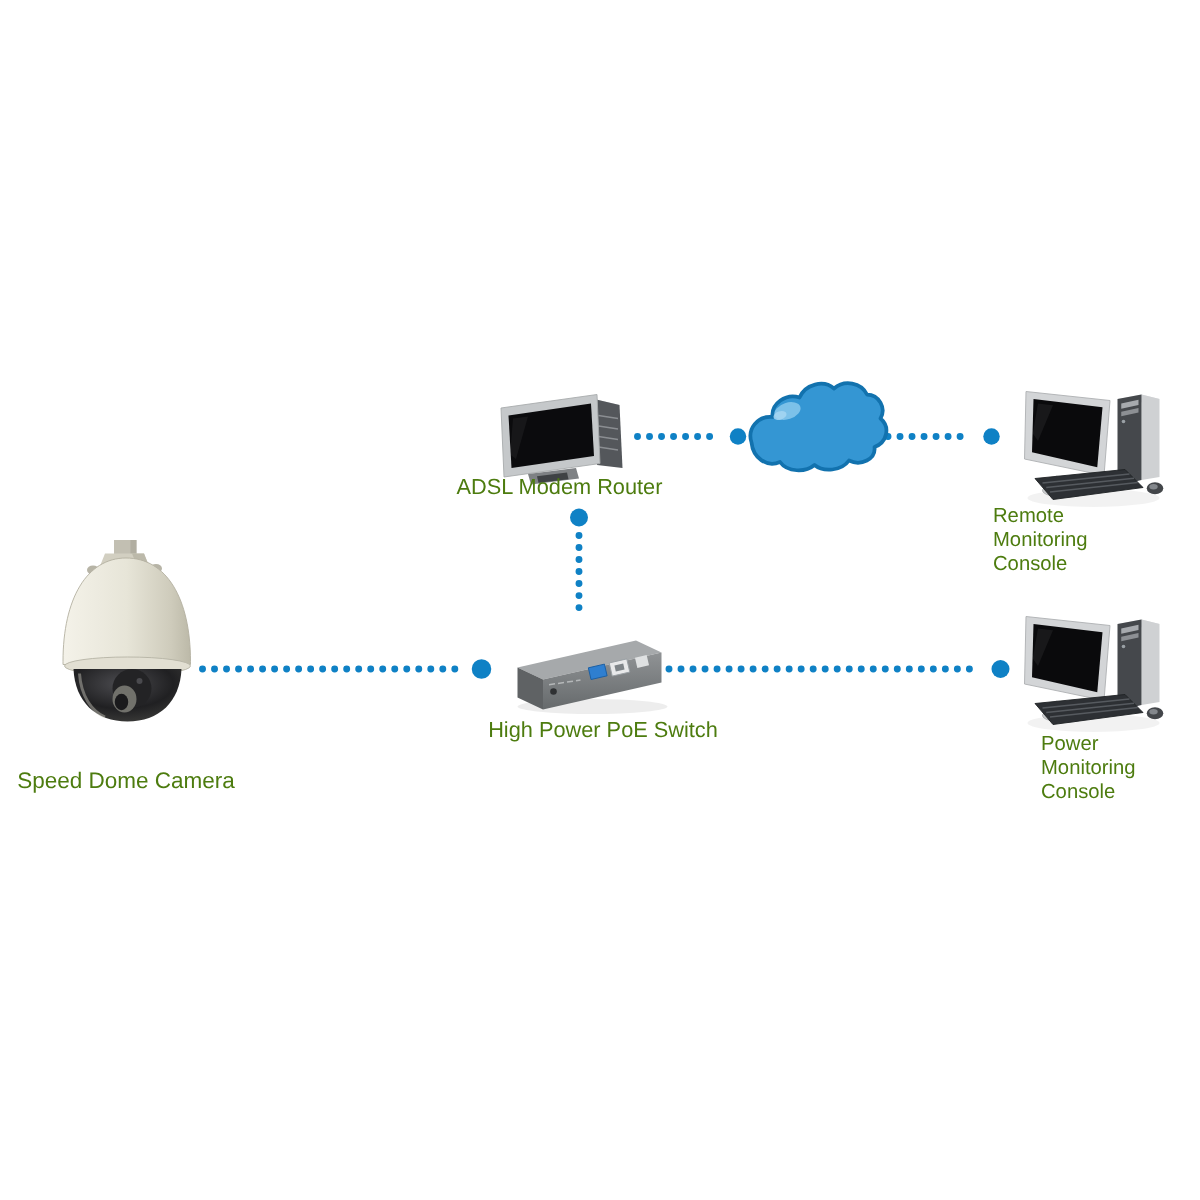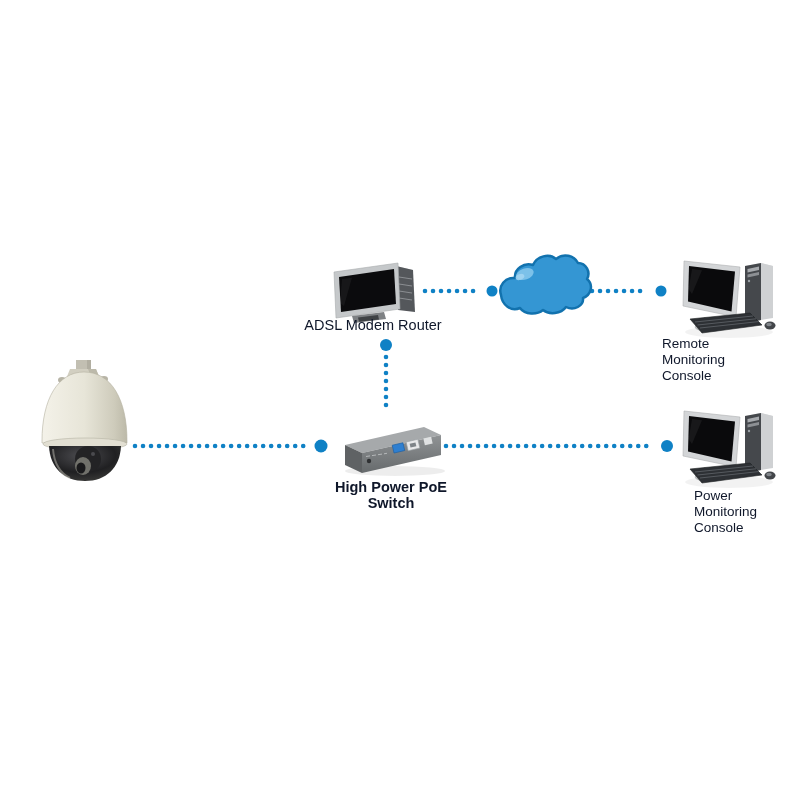--- a/index.html
+++ b/index.html
@@ -1,27 +1,27 @@
 <!DOCTYPE html>
 <html><head>
 <meta charset="utf-8">
 <style>
   html,body{margin:0;padding:0;background:#fff;}
   .canvas{
     position:relative;width:800px;height:800px;background:#ffffff;
     font-family:"Liberation Sans",sans-serif;overflow:hidden;
   }
   .diagram-svg{position:absolute;left:0;top:0;}
-  .label{position:absolute;color:#0f172a;}
+  .label{position:absolute;color:#4d7c0f;}
   .center{text-align:center;}
   .lbl-camera-model{left:4px;top:494px;width:160px;font-weight:bold;font-size:15px;}
   .lbl-camera-name{left:4px;top:512px;width:160px;font-size:15px;}
   .lbl-modem{left:292px;top:317px;width:162px;font-size:14.5px;}
   .lbl-internet{left:462px;top:317px;width:160px;font-size:14.5px;}
-  .lbl-switch{left:311px;top:479px;width:160px;font-size:14.5px;font-weight:bold;}
+  .lbl-switch{left:322px;top:479px;width:160px;font-size:14.5px;}
   .lbl-console{font-size:13.5px;line-height:16px;}
   .lbl-remote{left:662px;top:336px;}
   .lbl-local{left:694px;top:488px;}
   .dots{stroke:#0f81c5;stroke-width:4.6;stroke-linecap:round;stroke-dasharray:0.01 8;fill:none;}
   .enddot{fill:#0f81c5;}
 </style>
 </head>
 <body>
 
 <div class="canvas">
@@ -151,20 +151,21 @@
       <rect x="407" y="440.5" width="12" height="9" transform="rotate(-13 413 445)" fill="#e8e9ea" stroke="#9aa0a4" stroke-width="0.6"></rect>
       <rect x="410" y="443" width="6" height="4" transform="rotate(-13 413 445)" fill="#7e8488"></rect>
       <rect x="424" y="437.5" width="8" height="7" transform="rotate(-13 428 441)" fill="#dfe1e2"></rect>
     </g>
 
     <g>
       <use href="#pc" x="683" y="406"></use>
     </g>
   </svg>
 
+  <div class="label lbl-camera-name center">Speed Dome Camera</div>
 
   <div class="label lbl-modem center">ADSL Modem Router</div>
 
 
   <div class="label lbl-console lbl-remote">
     <div>Remote</div>
     <div>Monitoring</div>
     <div>Console</div>
   </div>
 

